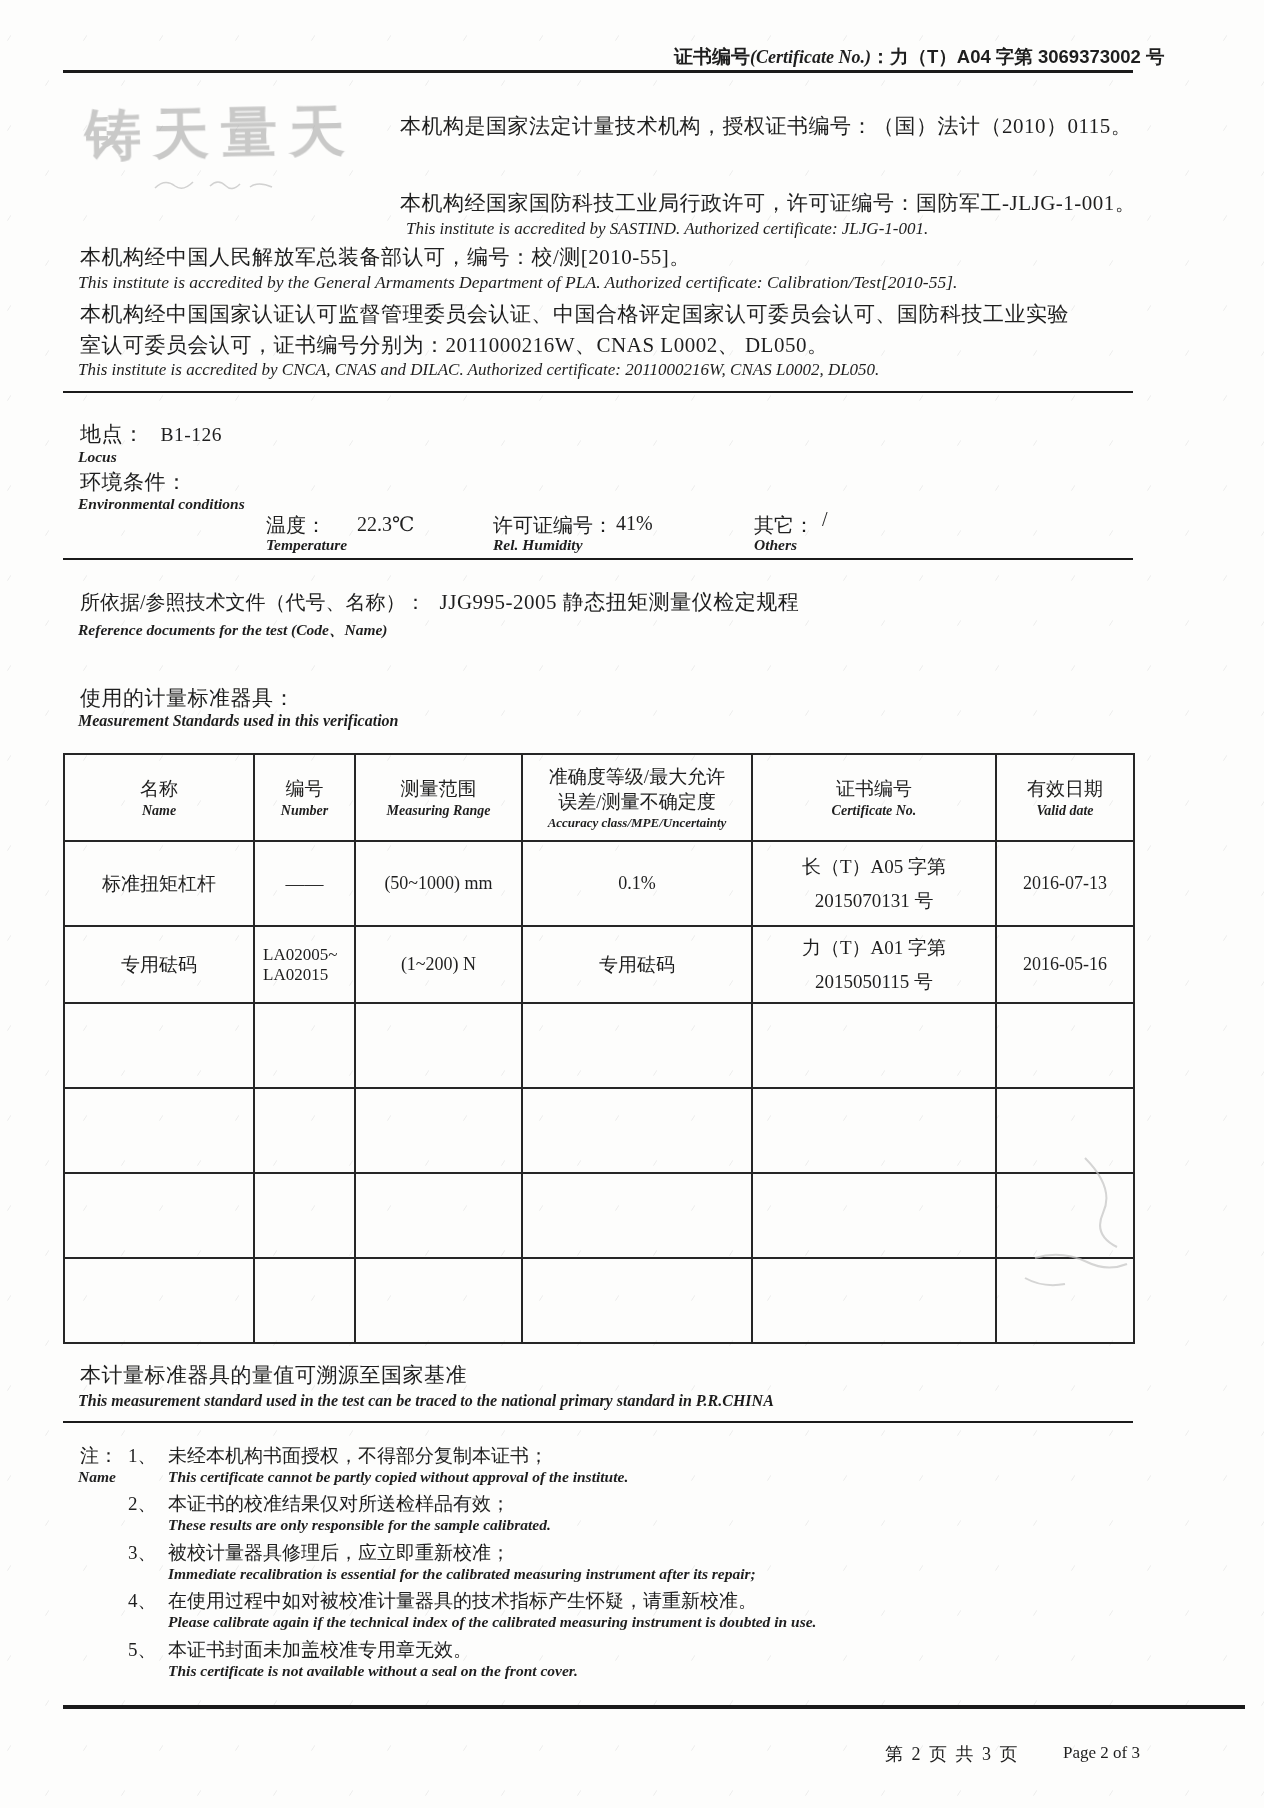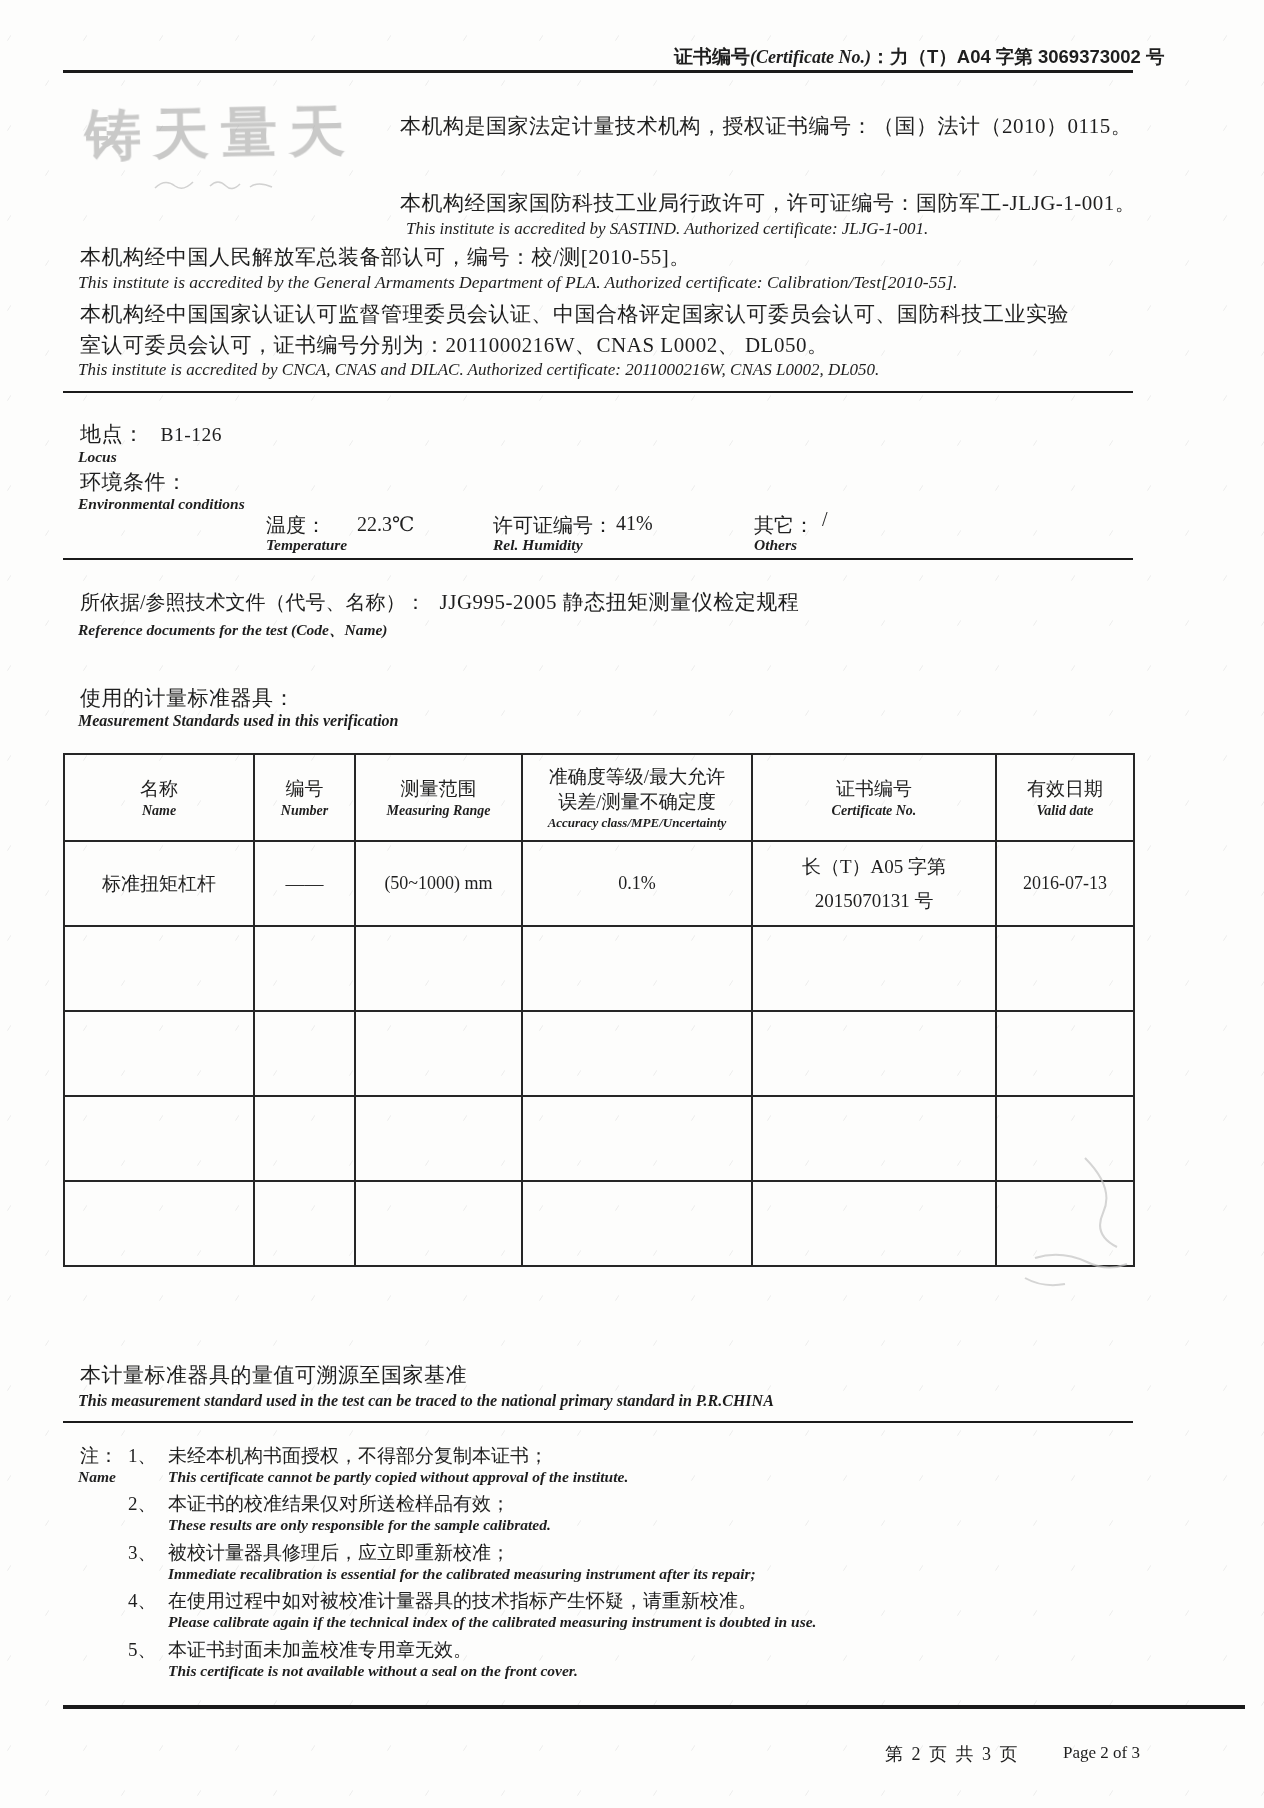--- a/index.html
+++ b/index.html
@@ -808,20 +808,30 @@
     </tr>
     <tr style="height:85px;">
       <td>标准扭矩杠杆</td>
       <td>——</td>
       <td style="font-size:18px;">(50~1000) mm</td>
       <td style="font-size:18px;">0.1%</td>
       <td style="line-height:1.75;">长（T）A05 字第
 2015070131 号</td>
       <td style="font-size:18px;">2016-07-13</td>
     </tr>
+    <tr style="height:77px;">
+      <td>专用砝码</td>
+      <td class="cell-left">LA02005~
+LA02015</td>
+      <td style="font-size:18px;">(1~200) N</td>
+      <td>专用砝码</td>
+      <td style="line-height:1.75;">力（T）A01 字第
+2015050115 号</td>
+      <td style="font-size:18px;">2016-05-16</td>
+    </tr>
     <tr style="height:85px;">
           <td></td>
           <td></td>
           <td></td>
           <td></td>
           <td></td>
           <td></td>
         </tr>
     <tr style="height:85px;">
           <td></td>

